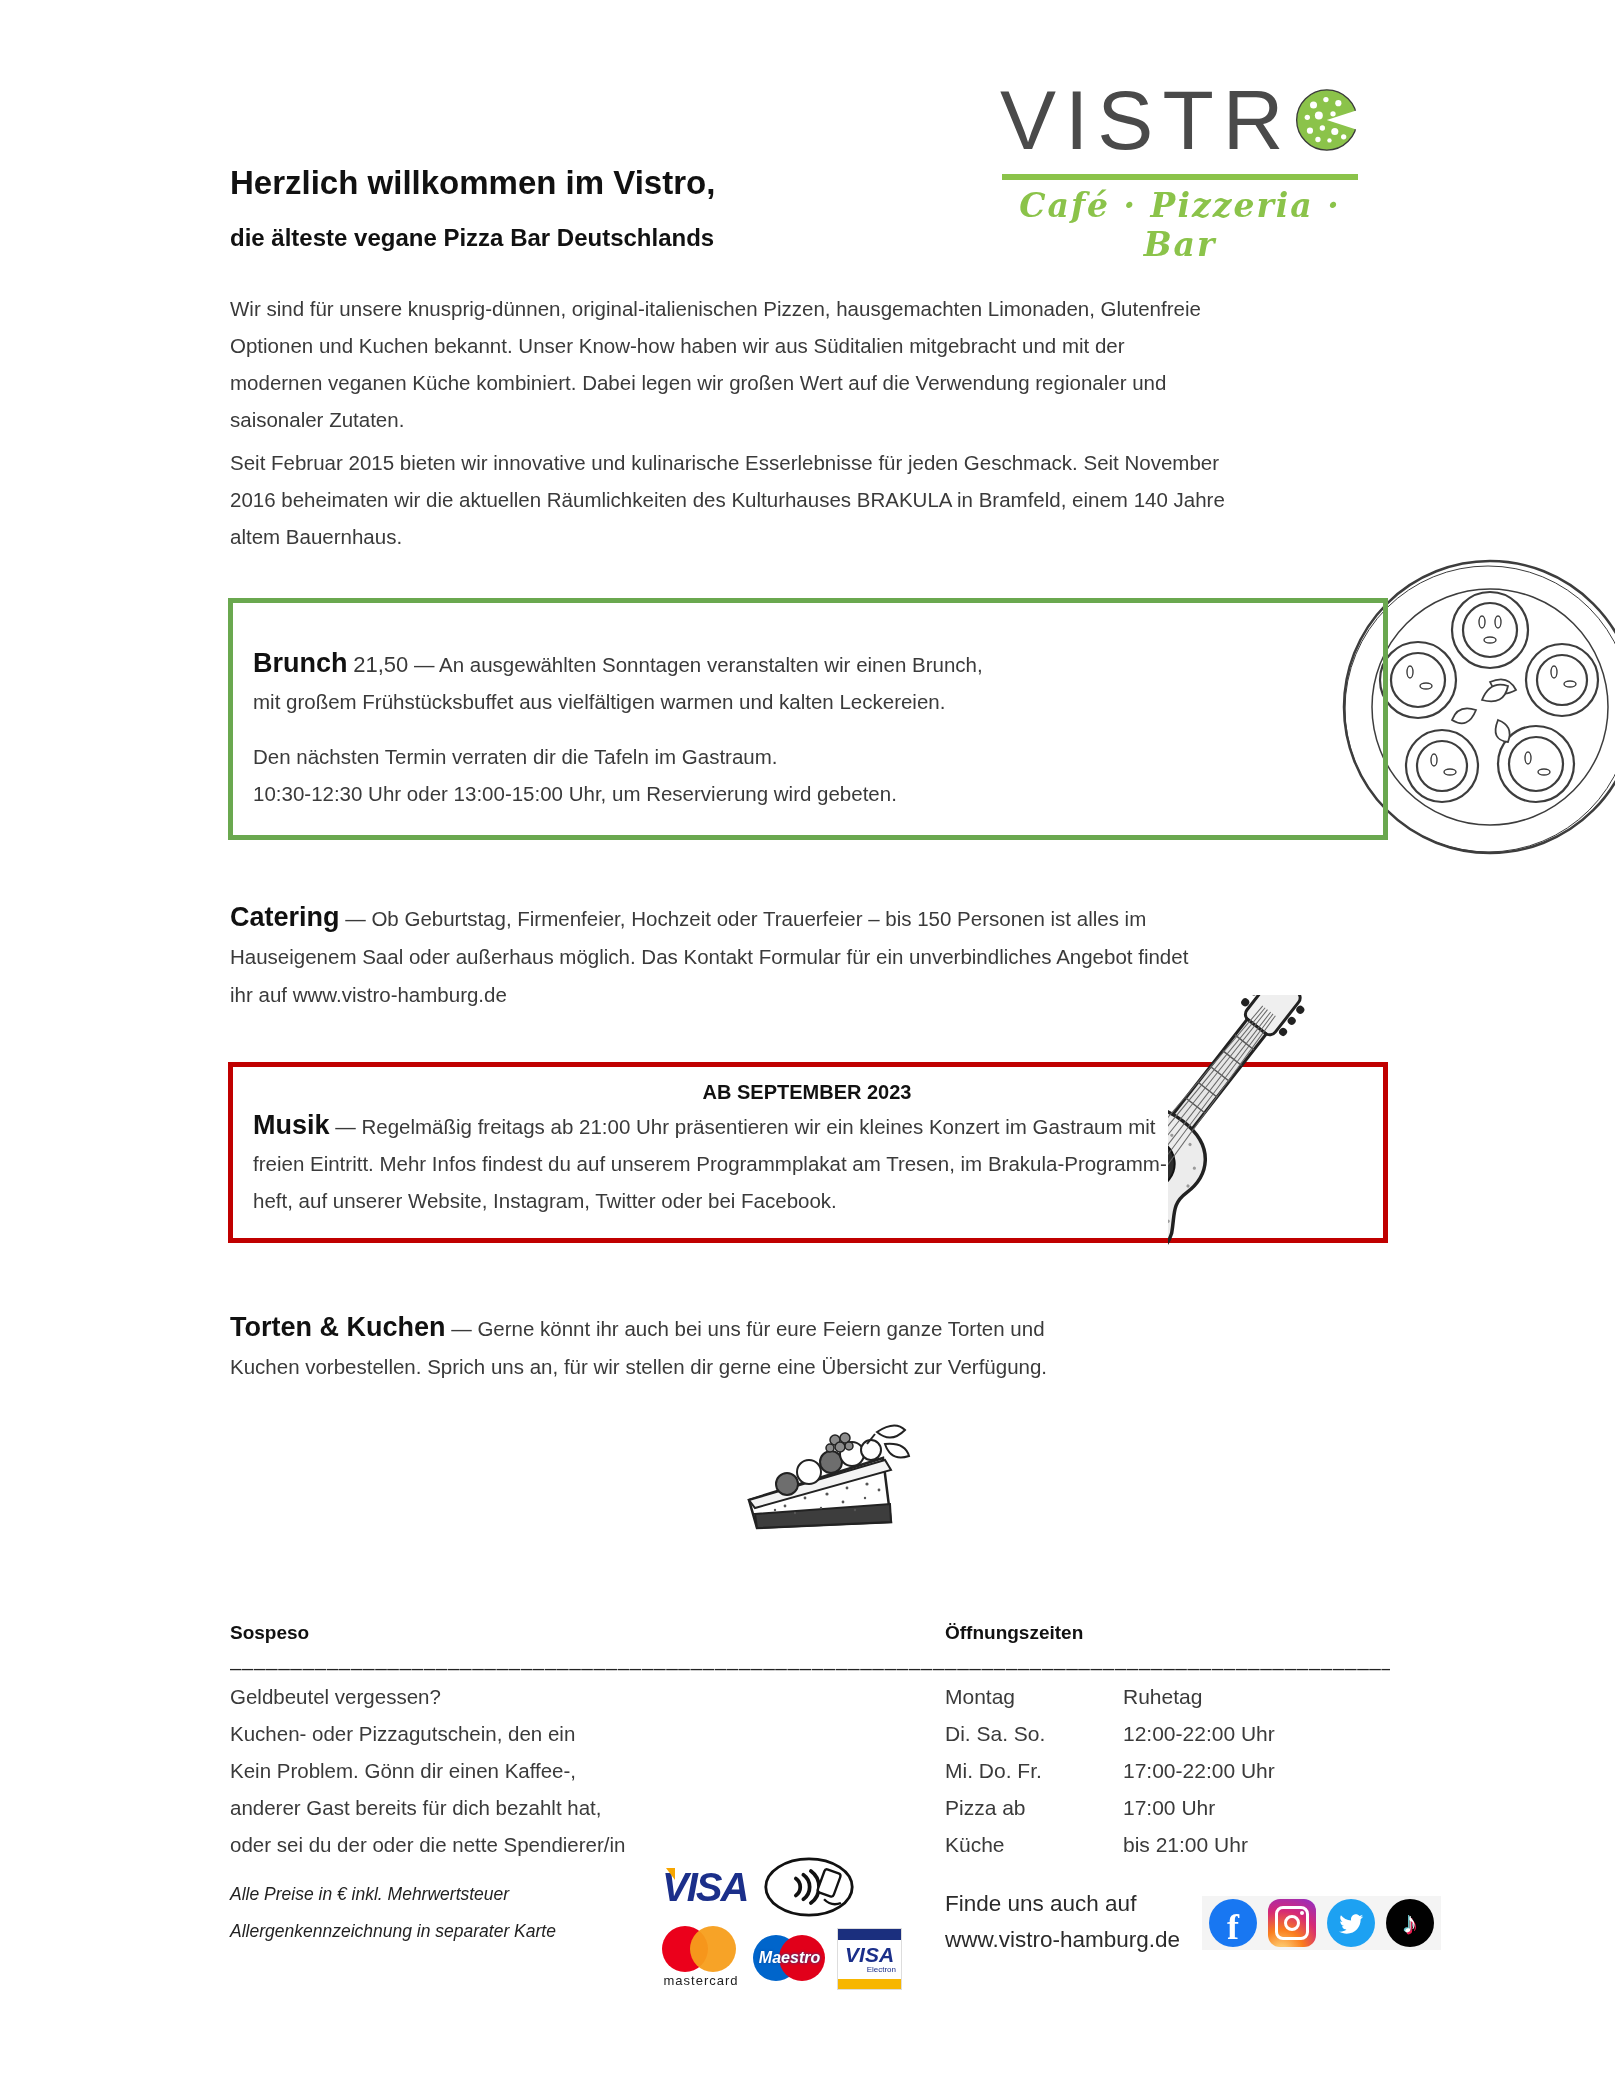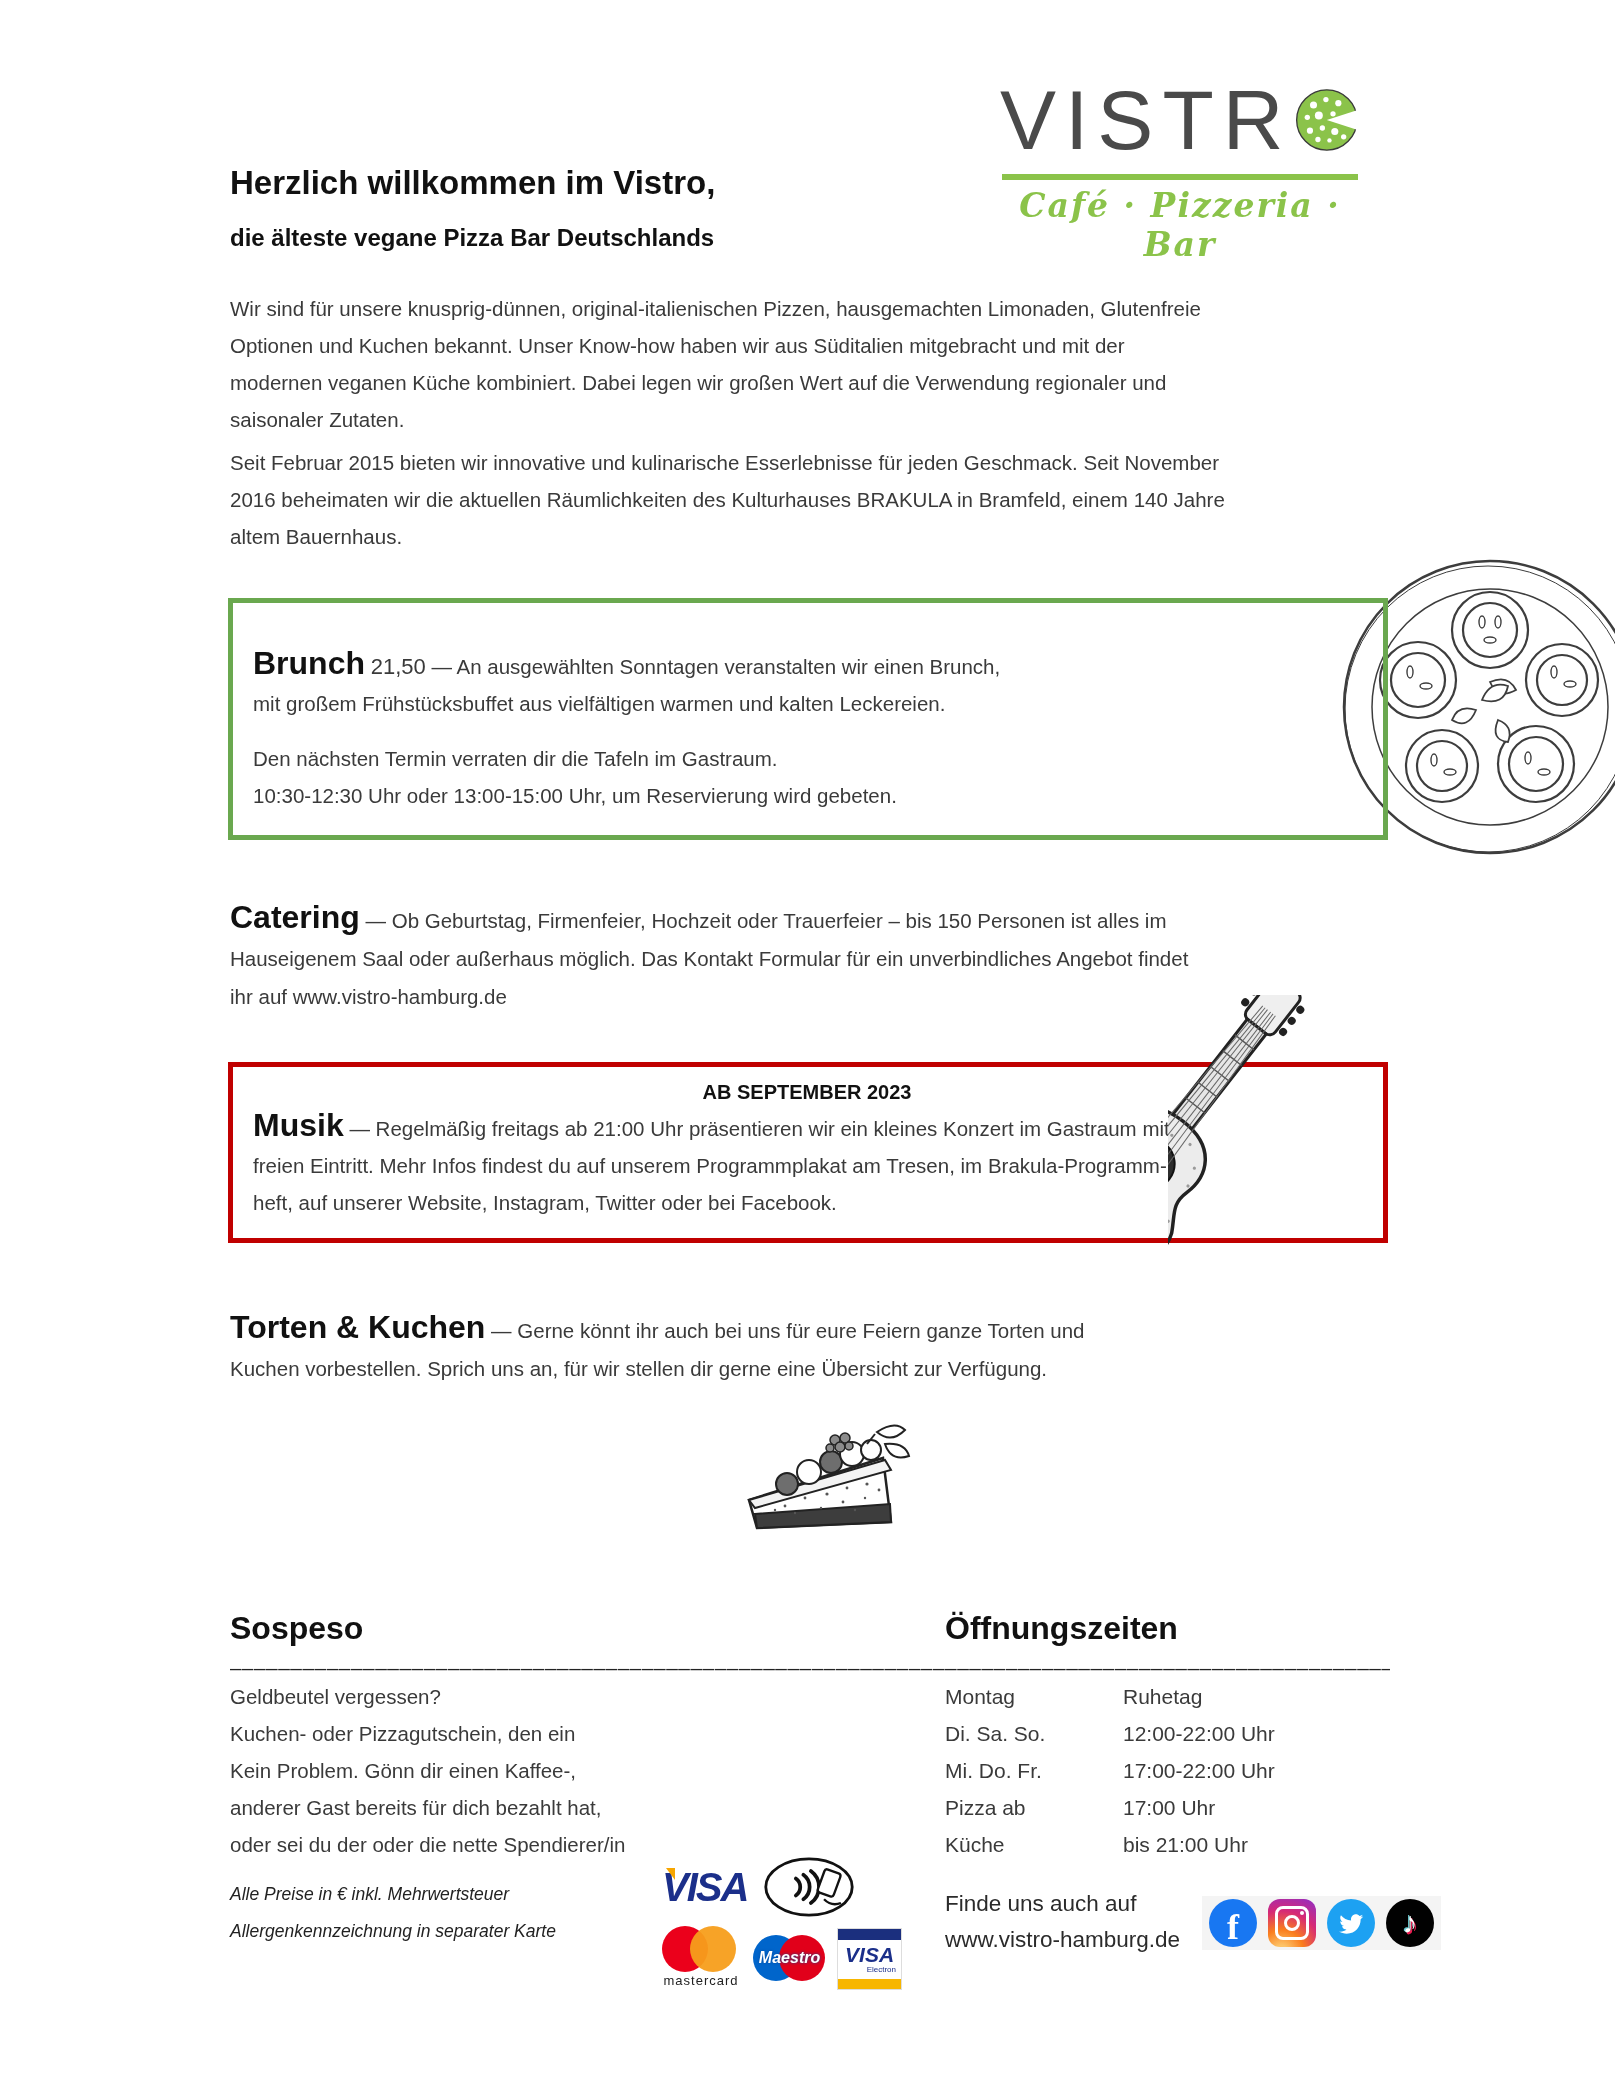--- a/index.html
+++ b/index.html
@@ -3,22 +3,22 @@
 <meta charset="utf-8">
 <style>
   html,body{margin:0;padding:0;background:#fff;}
   .page{position:relative;width:1615px;height:2090px;background:#ffffff;overflow:hidden;
         font-family:"Liberation Sans",sans-serif;color:#2e2e2e;}
   .abs{position:absolute;}
 
   
   .h1{font-size:33px;font-weight:bold;color:#111;}
   .h2{font-size:24px;font-weight:bold;color:#111;}
-  .sec-head{font-size:32px;font-weight:bold;color:#111;}
-  .col-head{font-size:32px;font-weight:bold;color:#111;}
+  .sec-head{font-size:27px;font-weight:bold;color:#111;}
+  .col-head{font-size:19px;font-weight:bold;color:#111;margin-top:12px;}
 
   
   .body-line{font-size:20.5px;line-height:37px;white-space:nowrap;color:#3a3a3a;}
   .price{font-size:22px;color:#3a3a3a;margin-top:17px;}
 
   
   .logo{left:1000px;top:78px;width:360px;text-align:center;}
   .logo-word{display:flex;align-items:center;justify-content:center;gap:2px;}
   .logo-letters{font-size:84px;font-weight:300;letter-spacing:9px;color:#4a4a4a;line-height:1;}
   .logo-line{height:6px;background:#8bc34a;margin:12px 2px 6px 2px;}

